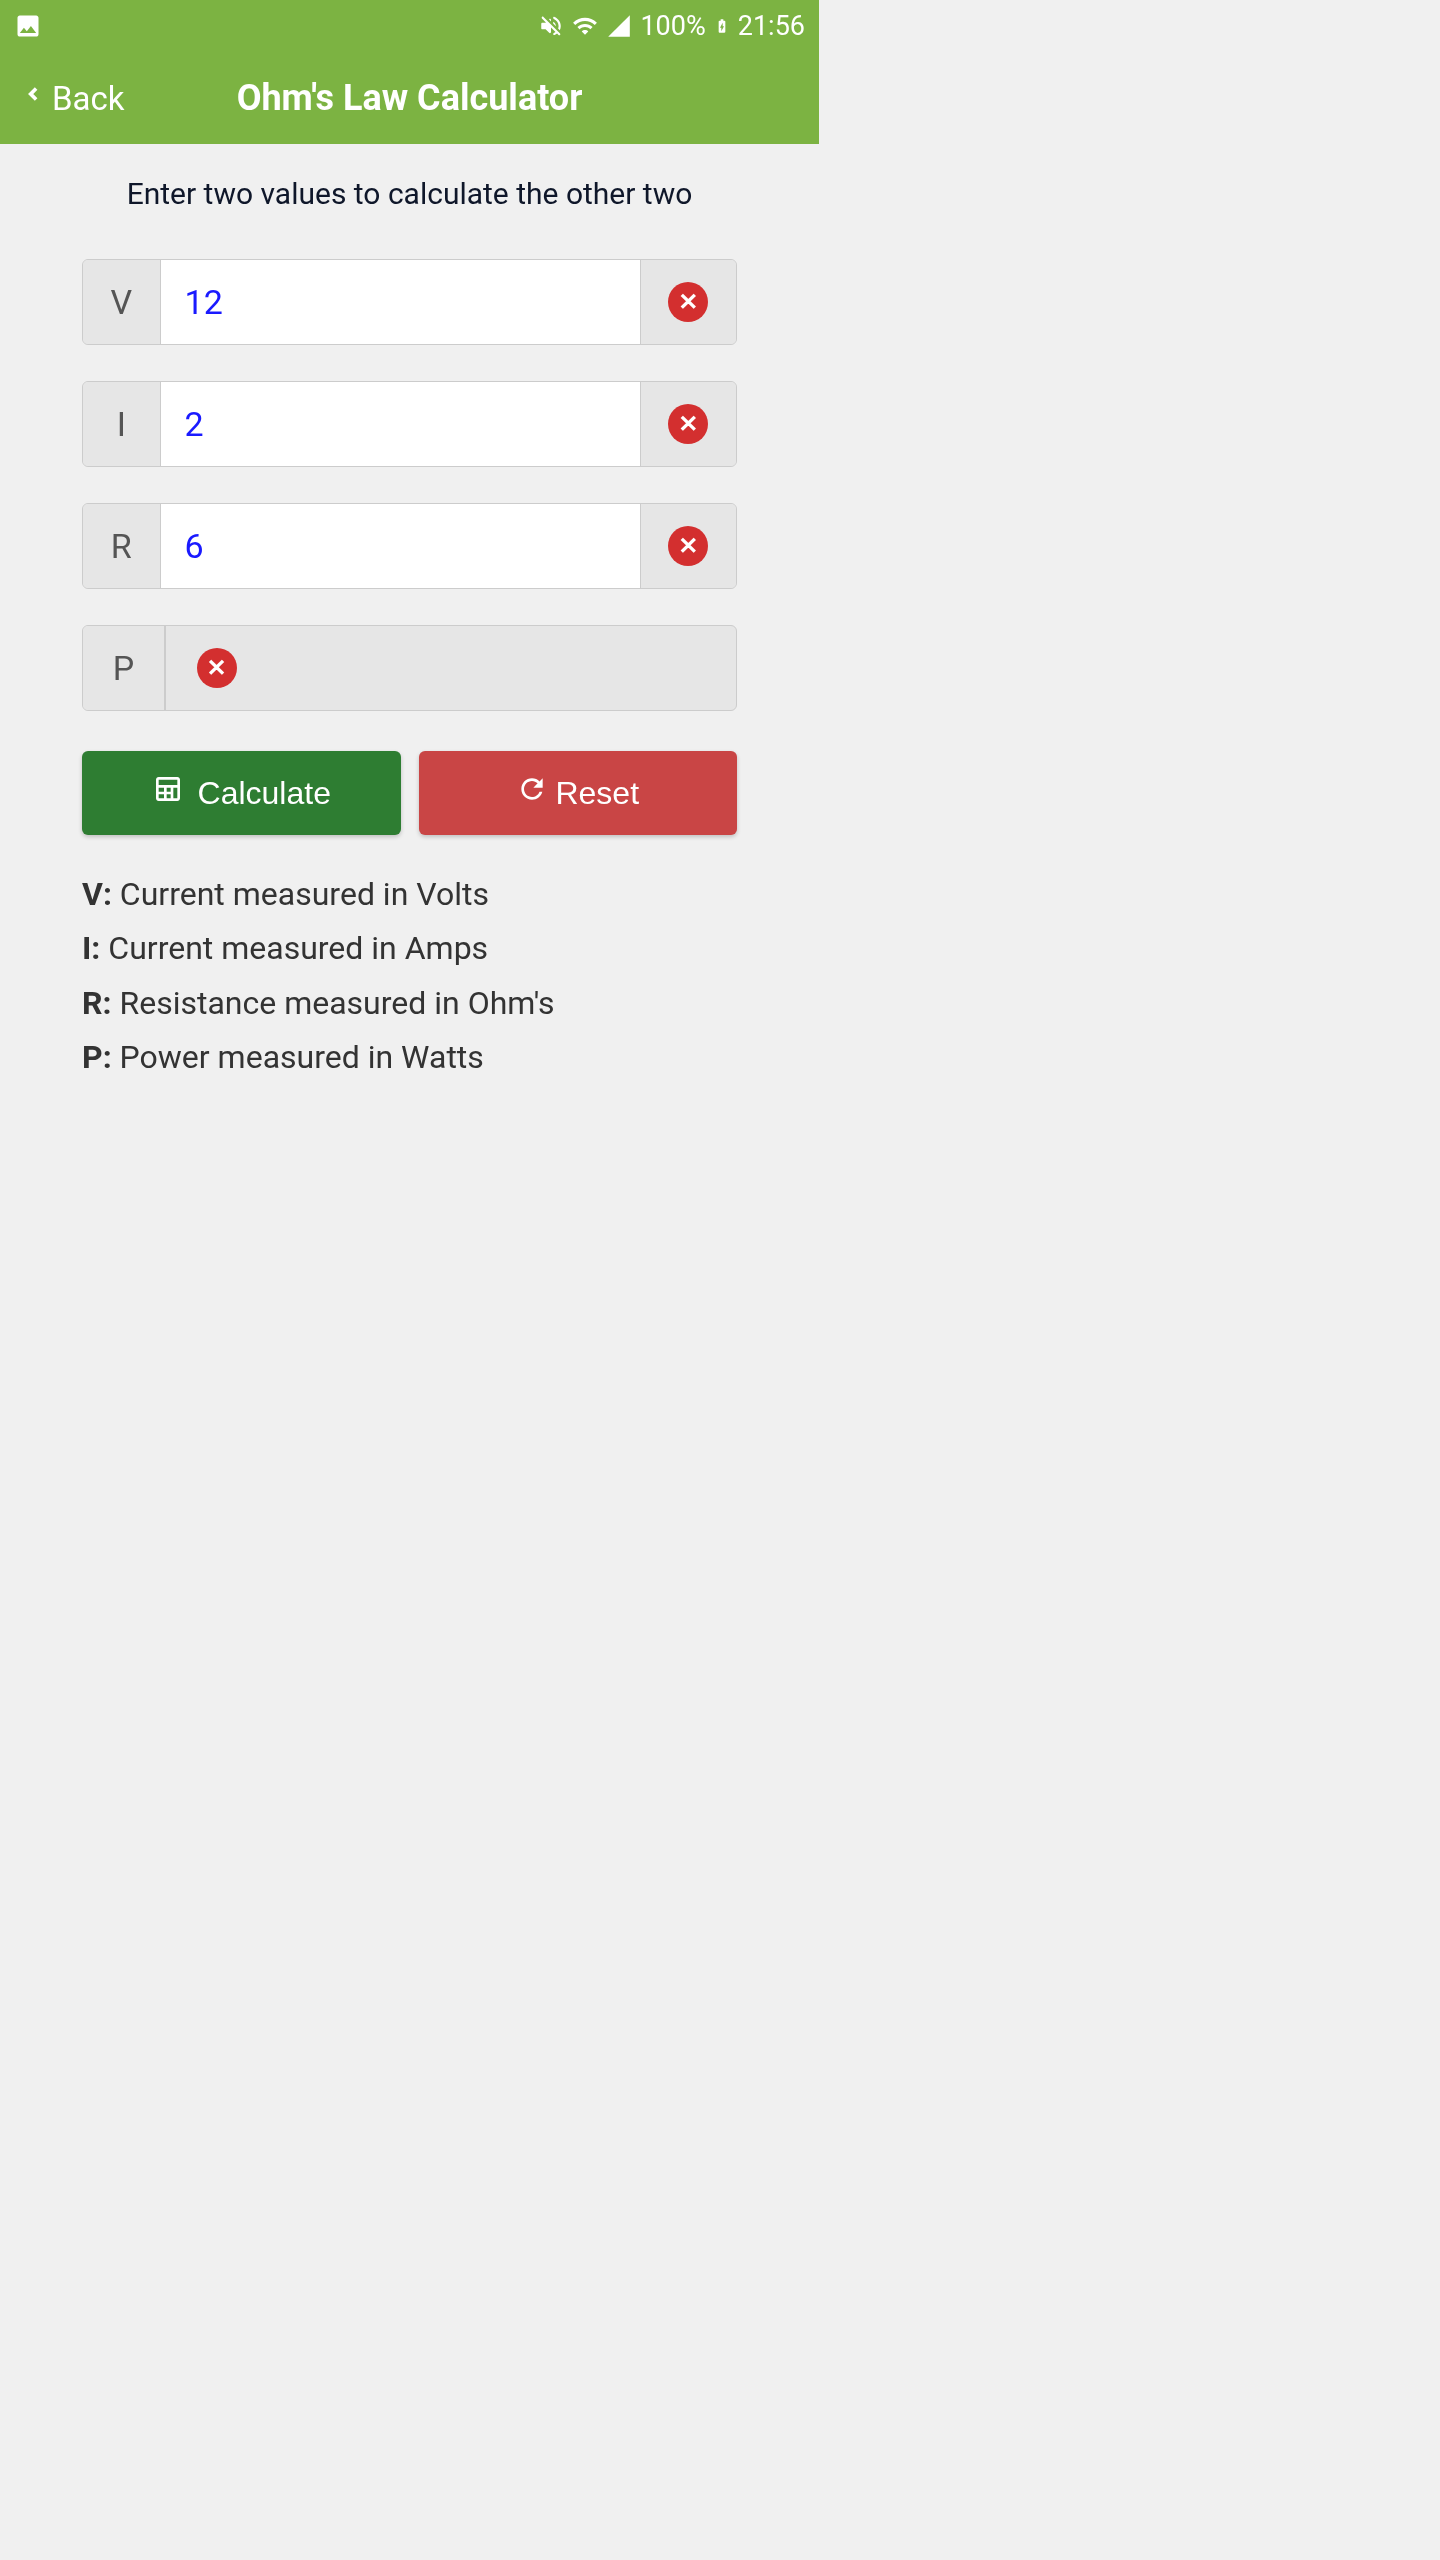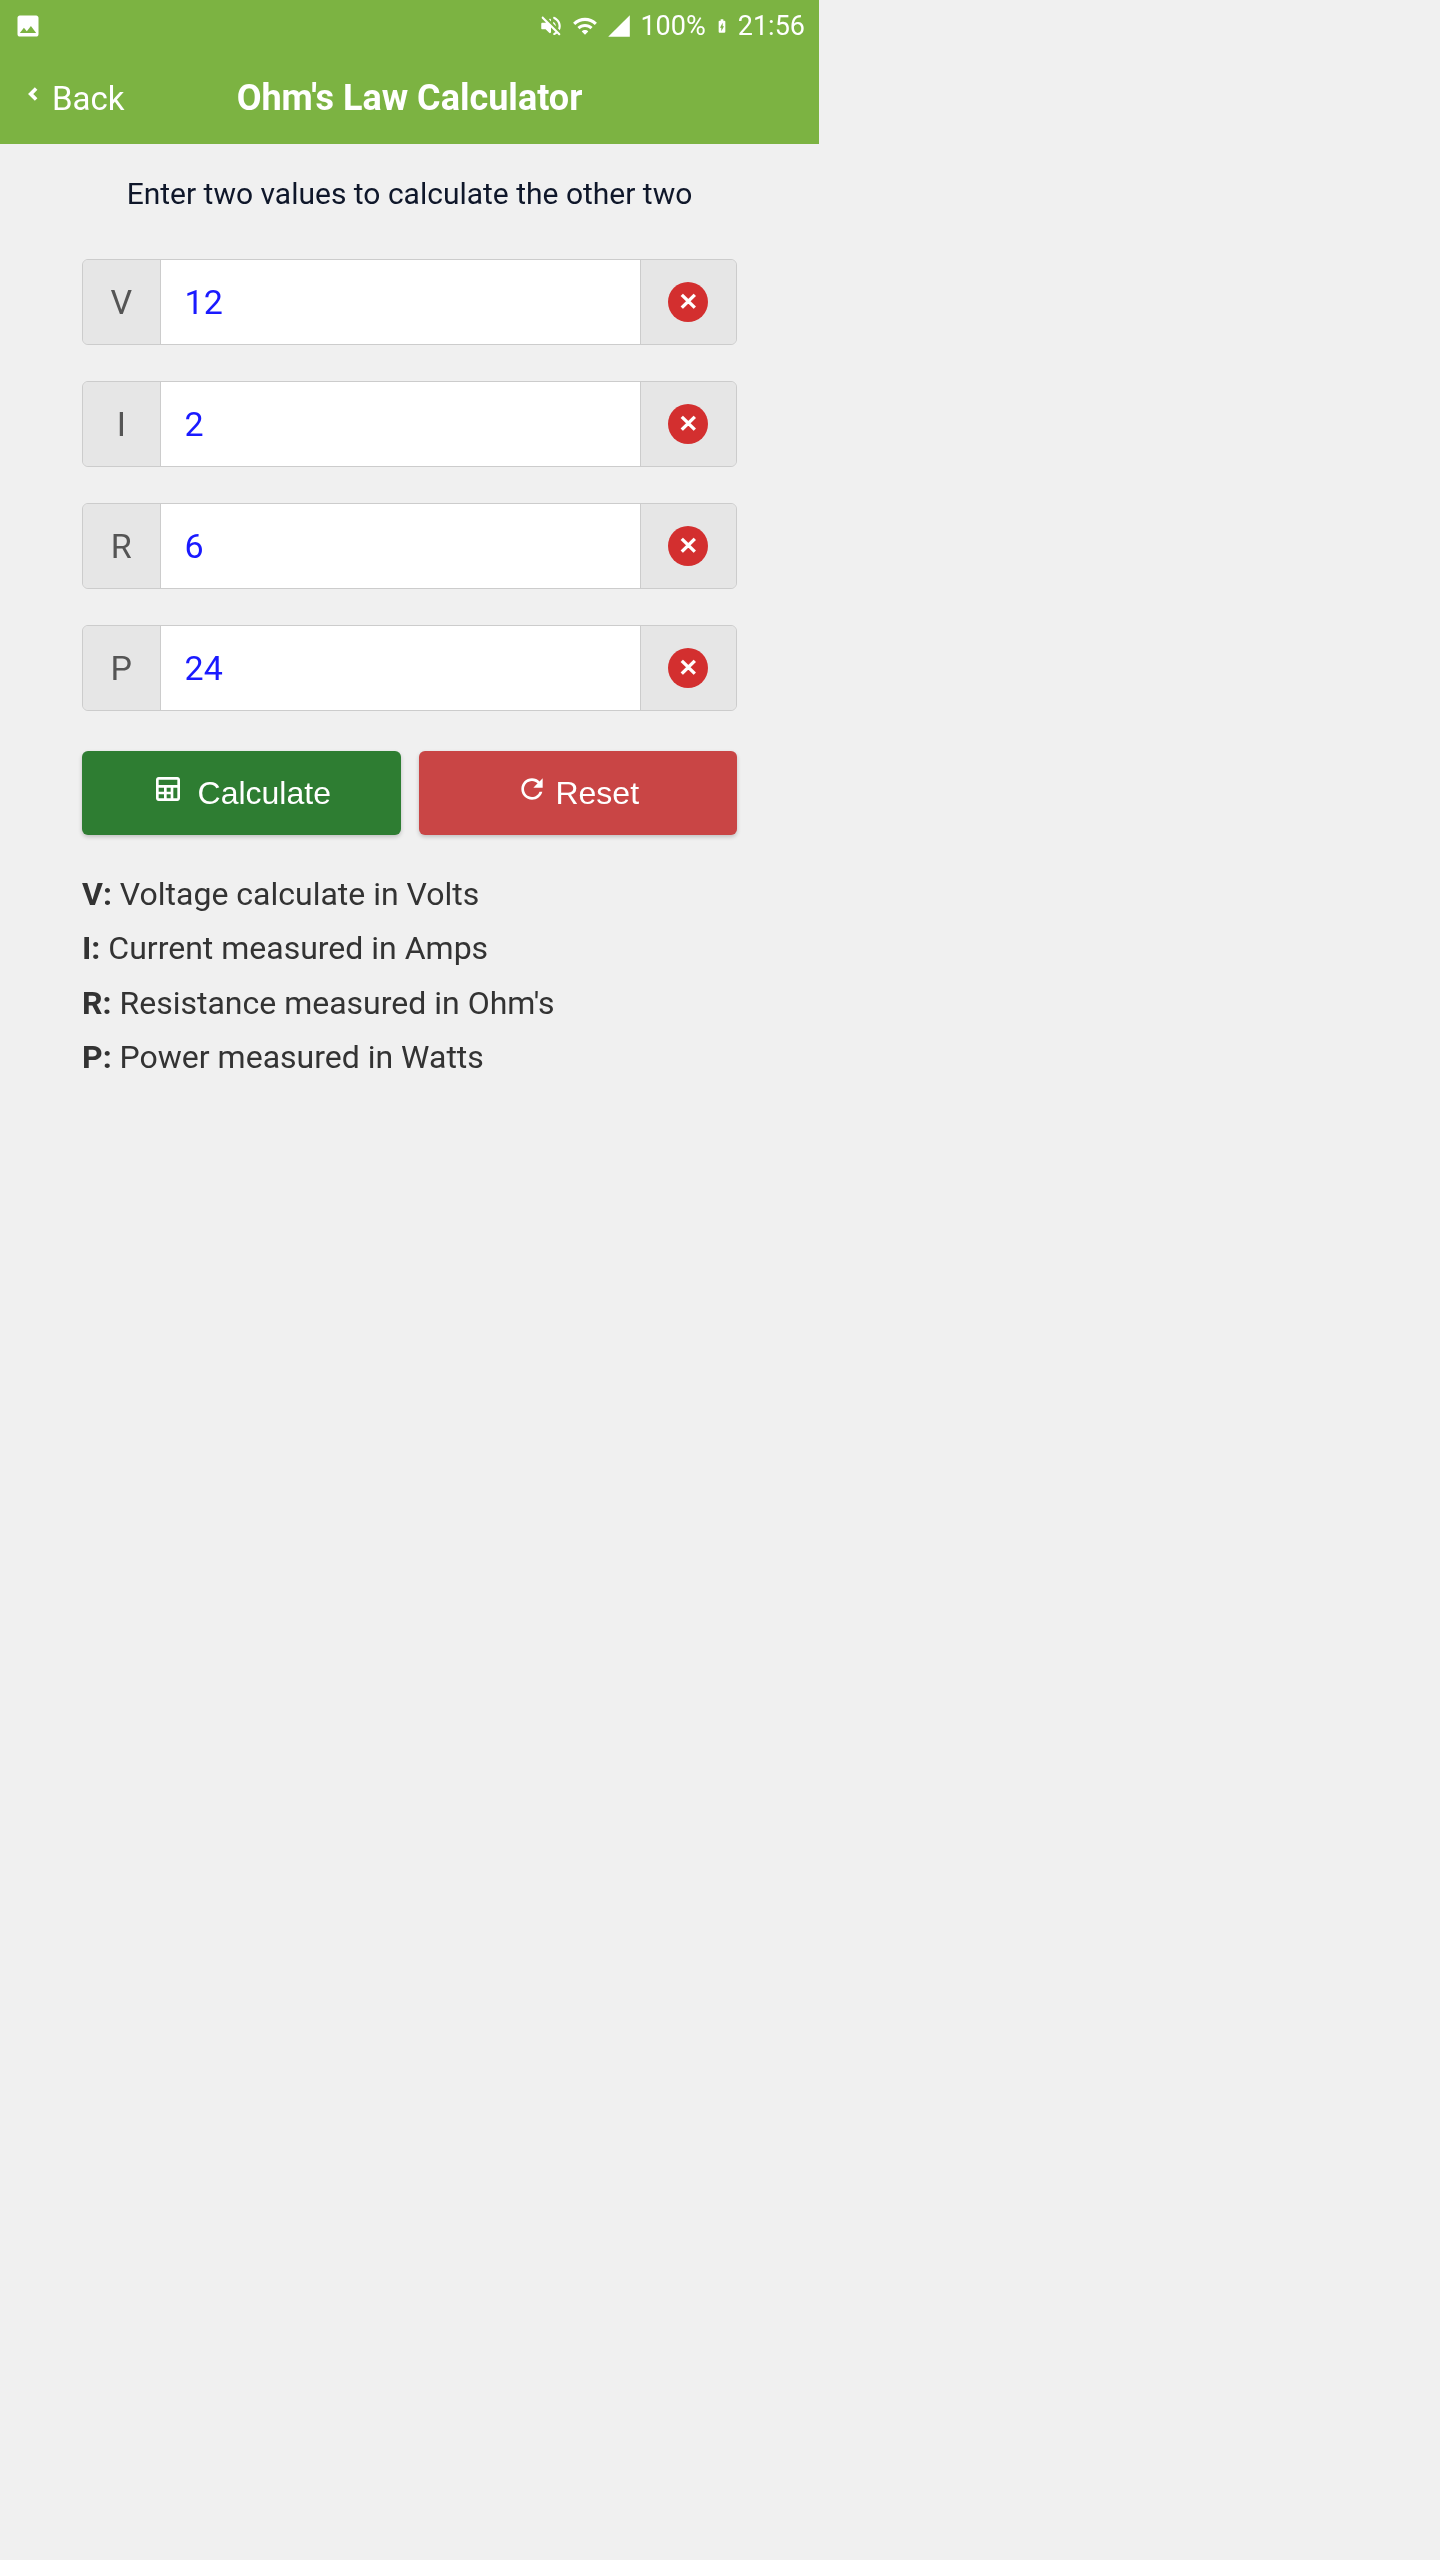--- a/index.html
+++ b/index.html
@@ -284,21 +284,20 @@
     <input class="input-field" value="6" style="">
     <div class="clear-button">
       <div class="clear-circle">
           <span class="clear-x">✕</span>
         </div>
     </div>
   </div>
 
   <div class="input-row">
     <div class="input-label">P</div>
-    <input class="input-field" value="24" style="">
     <div class="clear-button">
       <div class="clear-circle">
           <span class="clear-x">✕</span>
         </div>
     </div>
   </div>
 
   <div class="buttons-row">
     <button class="calc-button">
       <span>
@@ -312,18 +311,18 @@
       <span>
         <svg class="icon-svg" viewBox="0 0 24 24">
           <path d="M17.65 6.35C16.2 4.9 14.21 4 12 4c-4.42 0-7.99 3.58-7.99 8s3.57 8 7.99 8c3.73 0 6.84-2.55 7.73-6h-2.08c-.82 2.33-3.04 4-5.65 4-3.31 0-6-2.69-6-6s2.69-6 6-6c1.66 0 3.14.69 4.22 1.78L13 11h7V4l-2.35 2.35z" fill="white"></path>
         </svg>
       </span>
       <span>Reset</span>
     </button>
   </div>
 
   <div class="legend">
-    <div class="legend-line"><span class="legend-letter">V:</span><span> Voltage calculate in Volts</span></div>
+    <div class="legend-line"><span class="legend-letter">V:</span><span> Current measured in Volts</span></div>
     <div class="legend-line"><span class="legend-letter">I:</span><span> Current measured in Amps</span></div>
     <div class="legend-line"><span class="legend-letter">R:</span><span> Resistance measured in Ohm's</span></div>
     <div class="legend-line"><span class="legend-letter">P:</span><span> Power measured in Watts</span></div>
   </div>
 </div>
 
 </body></html>

